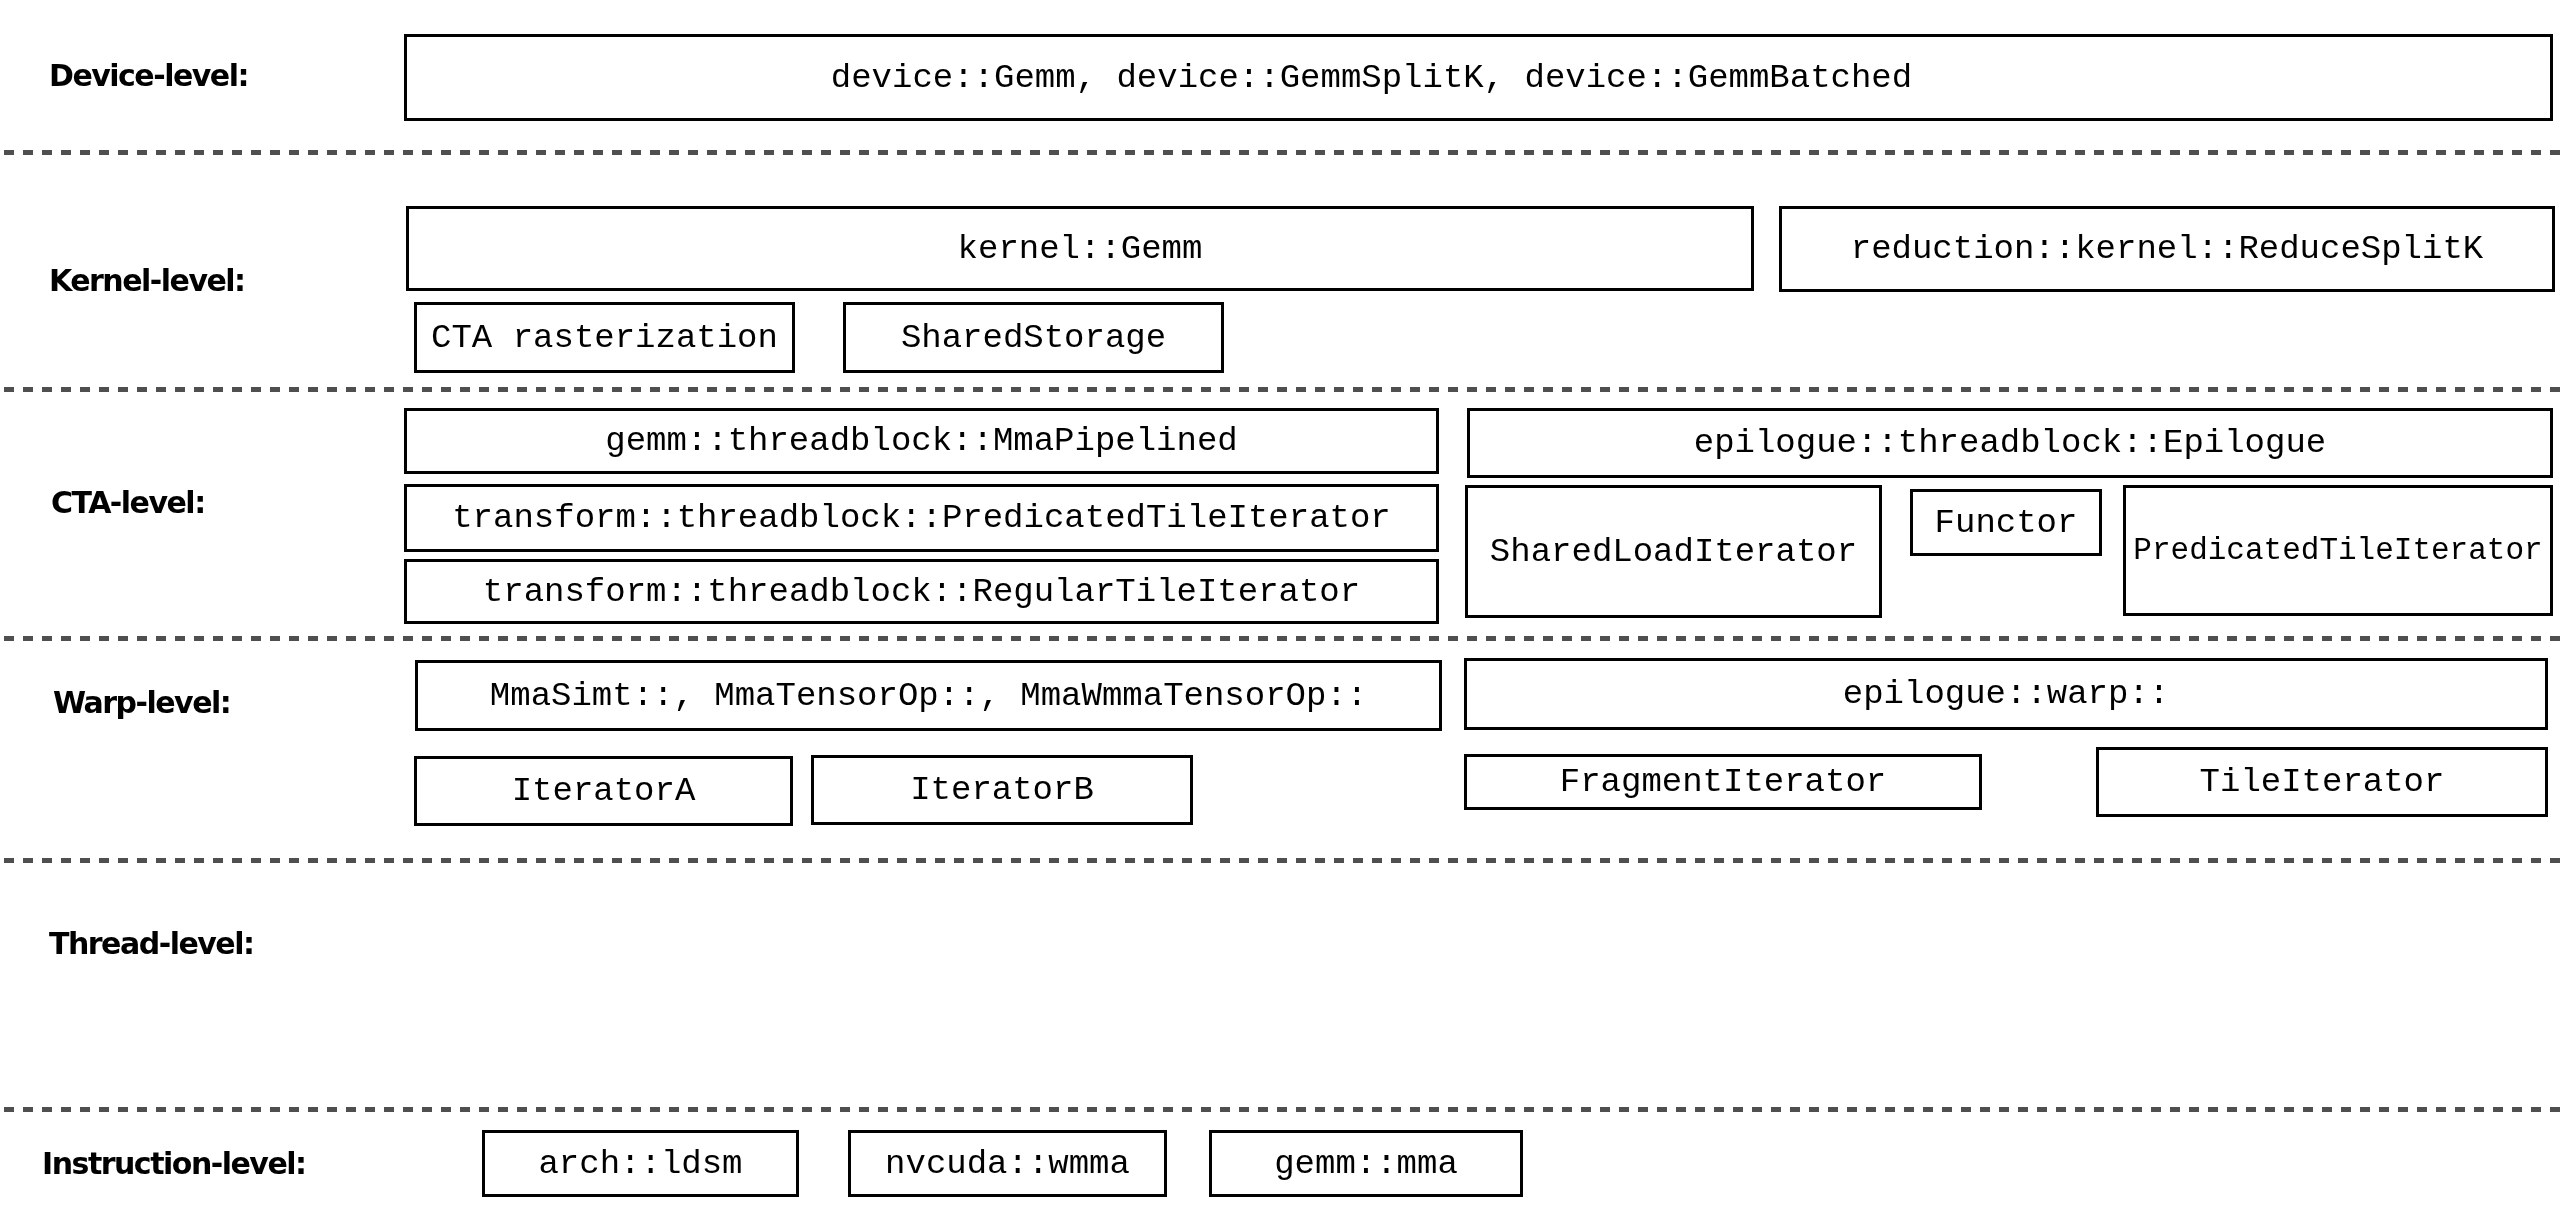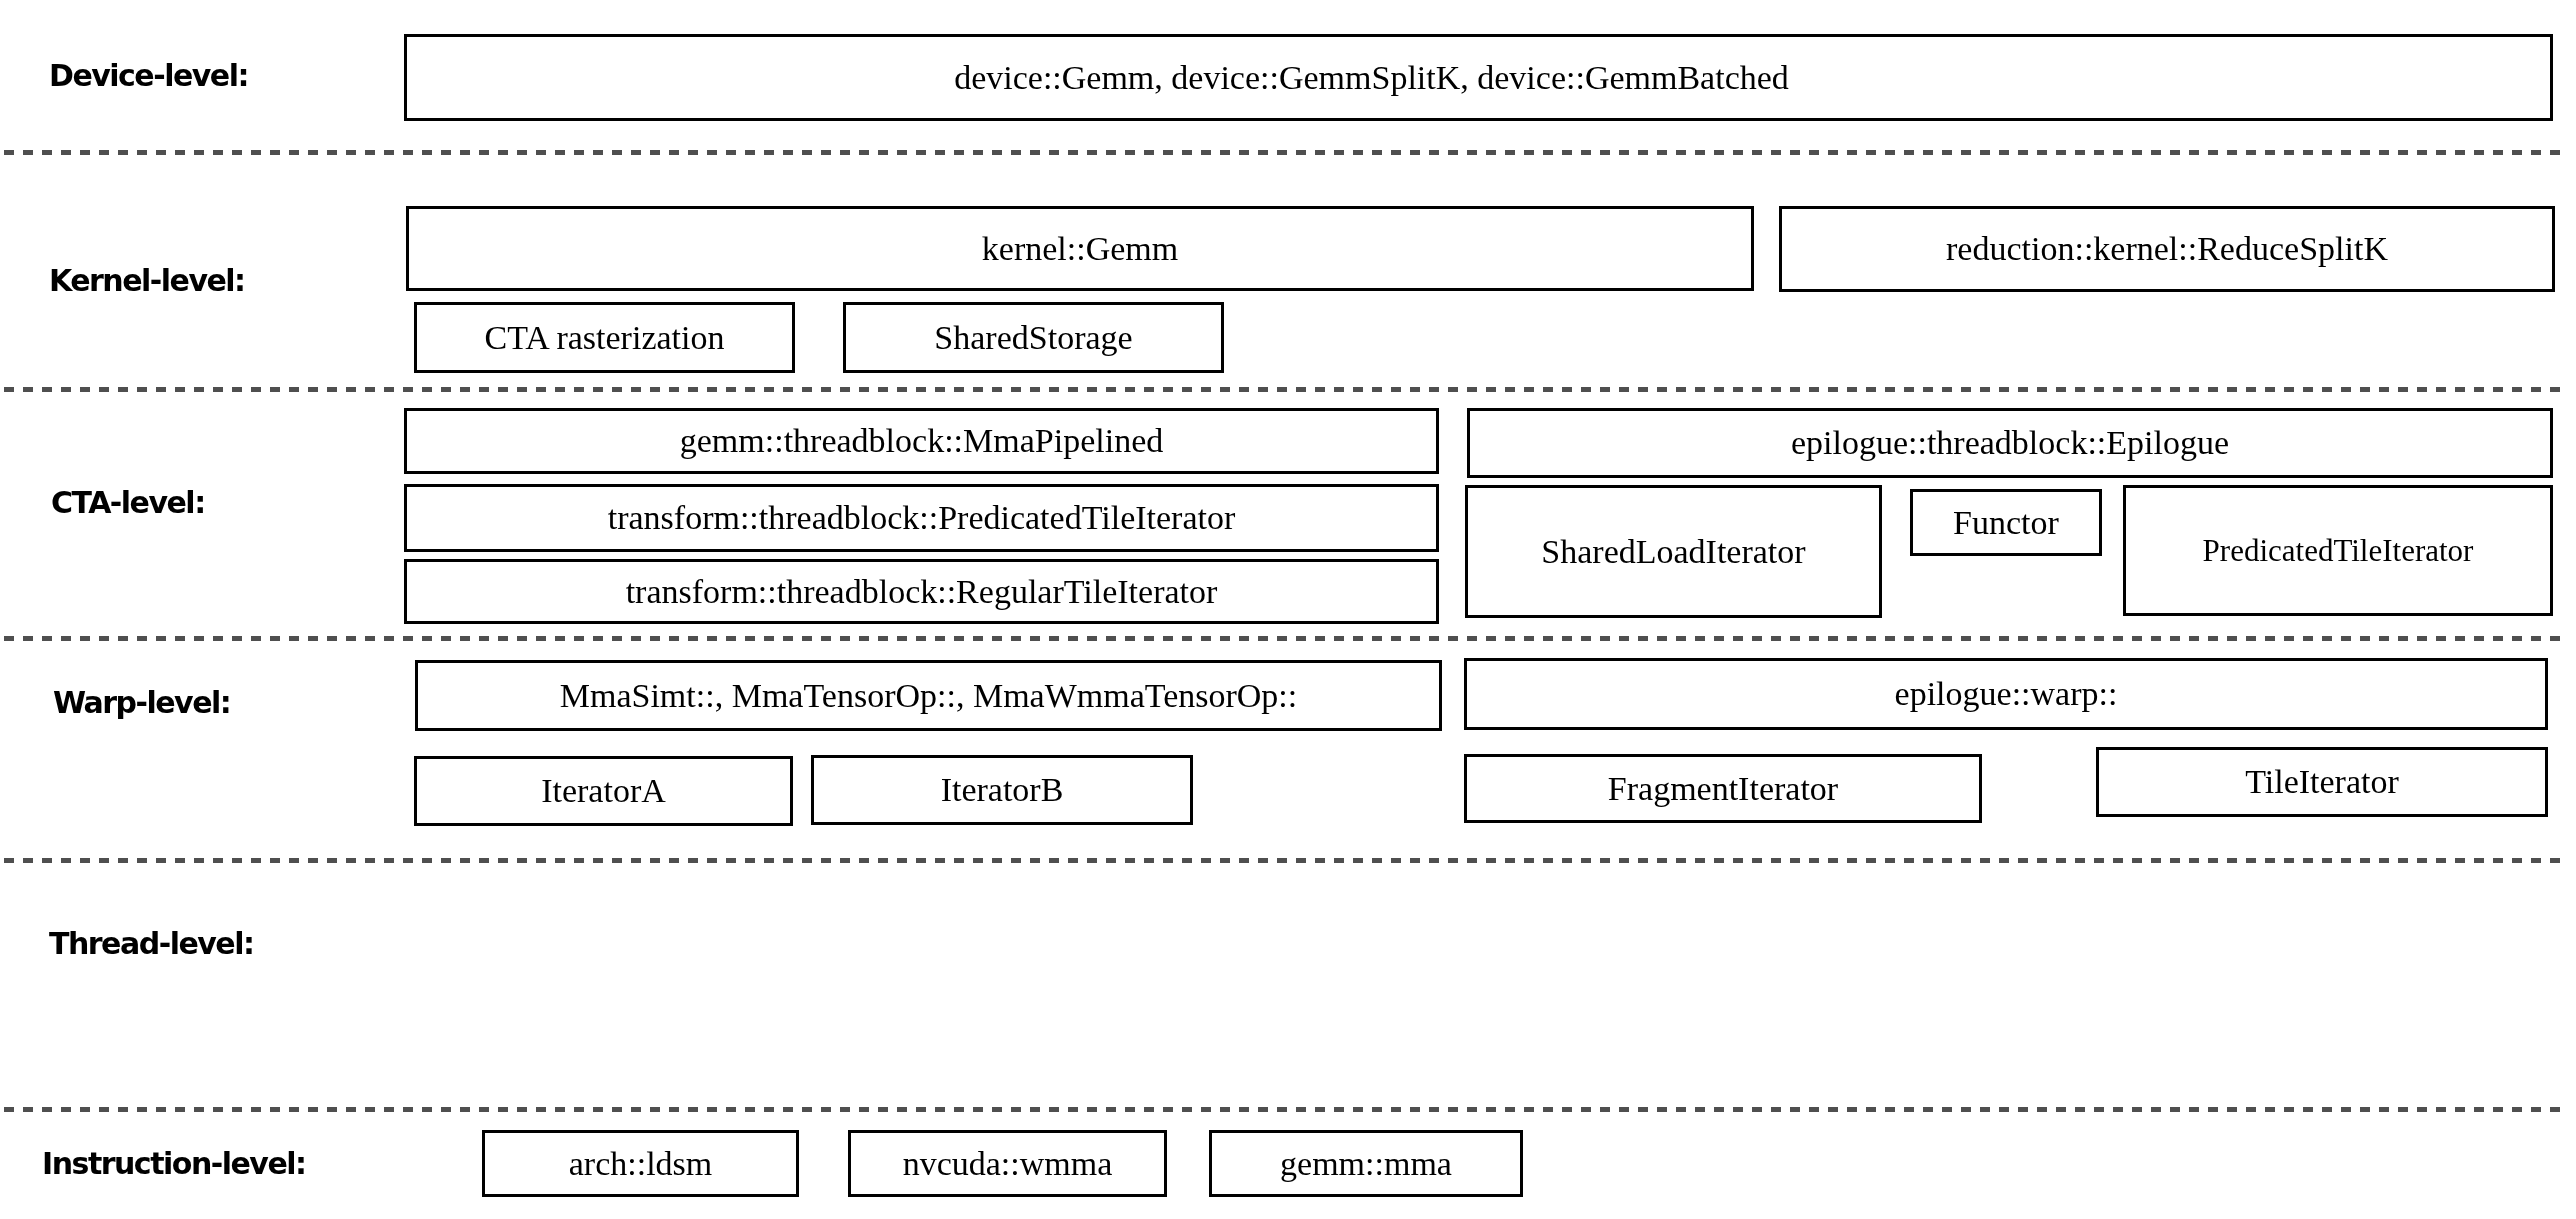--- a/index.html
+++ b/index.html
@@ -35,21 +35,21 @@
     line-height: 41px;
   }
   .bx {
     position: absolute;
     box-sizing: border-box;
     border: 3.1px solid var(--border, #000000);
     background: #ffffff;
     display: flex;
     align-items: center;
     justify-content: center;
-    font-family: Liberation Serif, serif;
+    font-family: Liberation Mono, monospace;
     font-size: 34px;
     color: var(--txt, #000000);
     white-space: nowrap;
     overflow: hidden;
   }
   .bx.bias { padding-right: 214px; }
   .bx.tight { font-size: 31px; }
 </style>
 </head>
 <body>
@@ -113,21 +113,21 @@
   </div>
   <div class="bx" style="left:1464px; top:658px; width:1084px; height:72px">
     <span>epilogue::warp::</span>
   </div>
   <div class="bx" style="left:811px; top:755px; width:382px; height:70px">
     <span>IteratorB</span>
   </div>
   <div class="bx" style="left:414px; top:756px; width:379px; height:70px">
     <span>IteratorA</span>
   </div>
-  <div class="bx" style="left:1464px; top:754px; width:518px; height:69px">
+  <div class="bx" style="left:1464px; top:754px; width:518px; height:56px">
     <span>FragmentIterator</span>
   </div>
   <div class="bx" style="left:2096px; top:747px; width:452px; height:70px">
     <span>TileIterator</span>
   </div>
 
 
   <div class="bx" style="left:482px; top:1130px; width:317px; height:67px">
     <span>arch::ldsm</span>
   </div>

